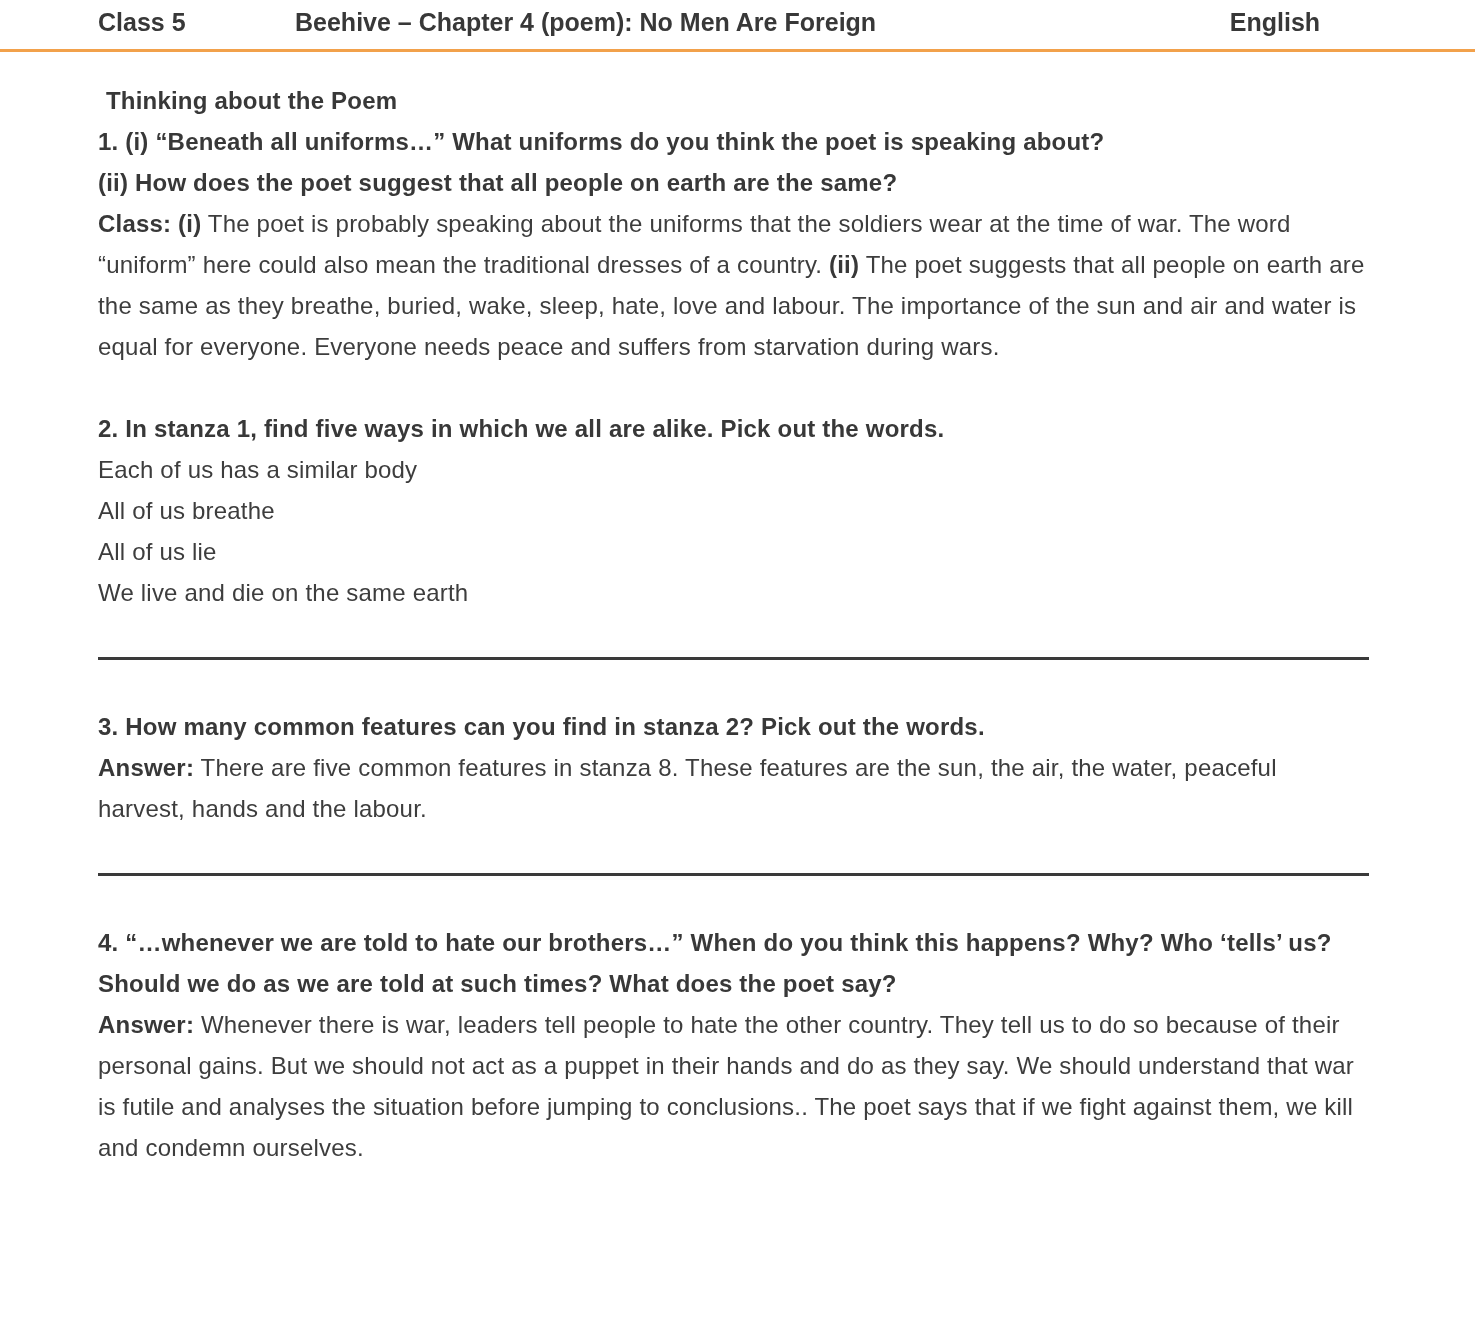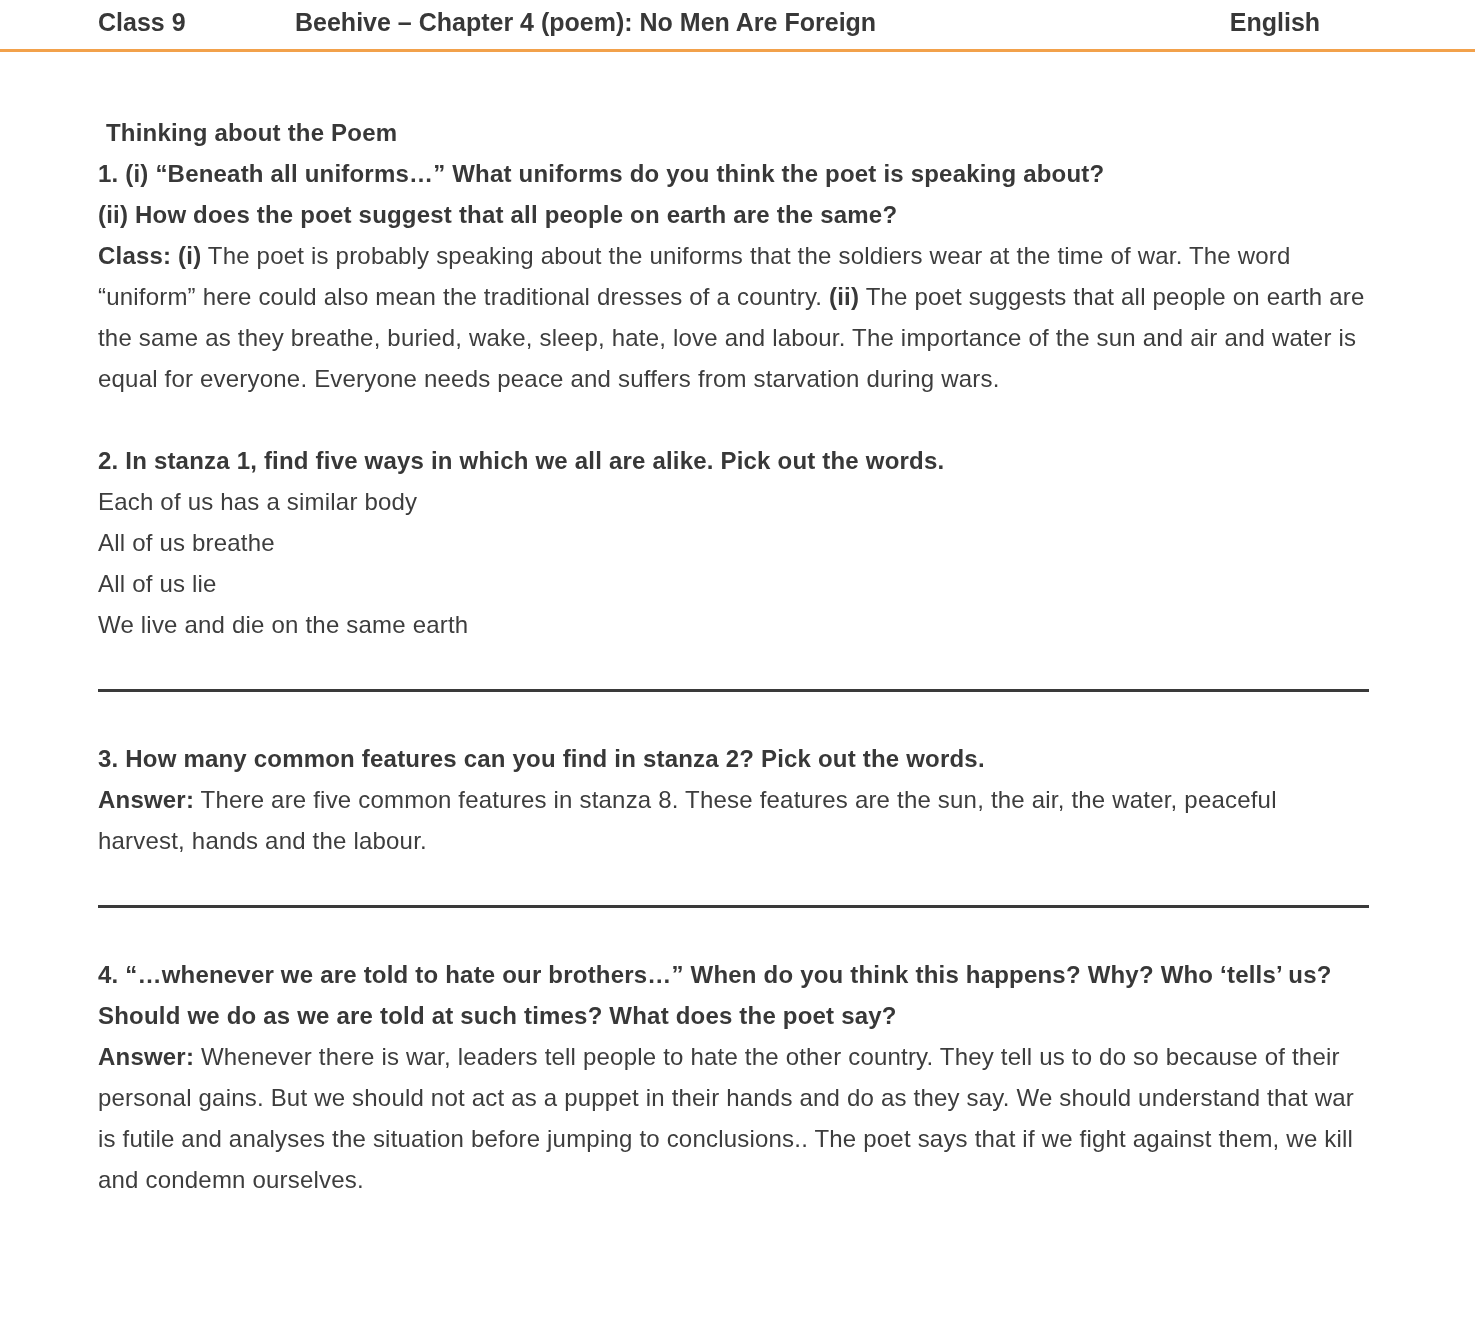--- a/index.html
+++ b/index.html
@@ -29,37 +29,36 @@
     width: 100%;
     height: 3px;
     border: none;
     margin: 0;
   }
   main {
     padding: 28px 106px 0 98px;
     font-size: 24px;
     line-height: 41px;
     letter-spacing: 0.2px;
-    margin-top: 32px;
   }
   p { margin: 0; }
   .bold, strong { font-weight: 700; color: #383838; }
   .section-title { padding-left: 8px; }
   .block-gap { margin-top: 41px; }
   .divider {
     border: none;
     border-top: 3px solid #3a3a3a;
     margin: 44px 0 46px 0;
   }
 </style>
 </head>
 <body>
 
 <header class="page-header">
-  <span class="h-class">Class 9</span>
+  <span class="h-class">Class 5</span>
   <span class="h-title">Beehive – Chapter 4 (poem): No Men Are Foreign</span>
   <span class="h-subject">English</span>
 </header>
 
 <hr class="header-rule" id="accent-rule" style="background: rgb(242, 161, 75);">
 
 <main>
 
   <p class="bold section-title">Thinking about the Poem</p>
 

